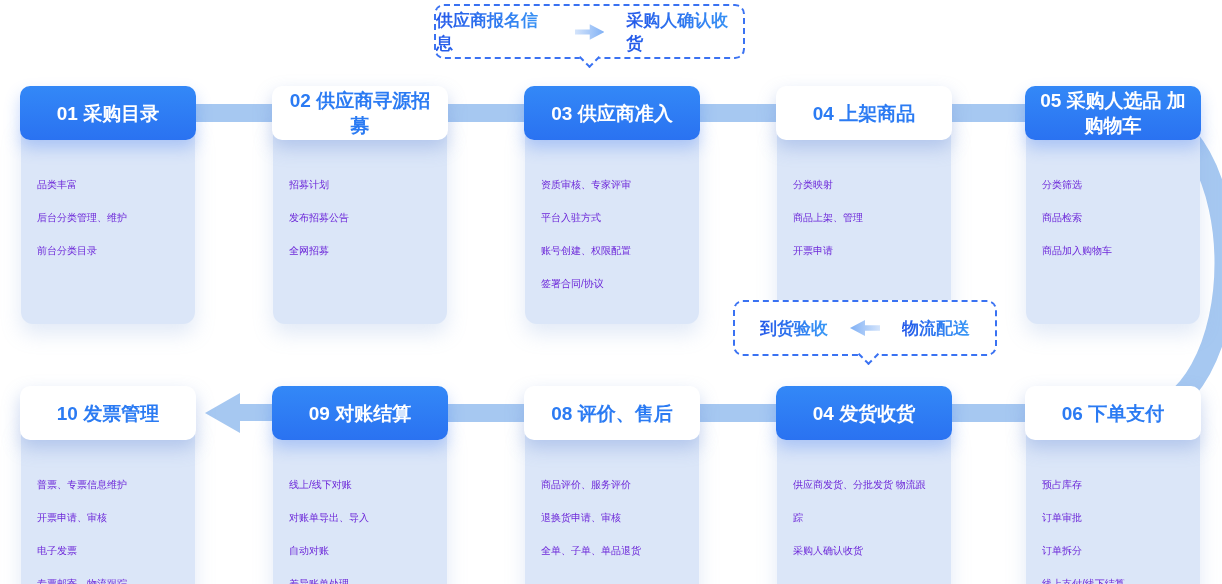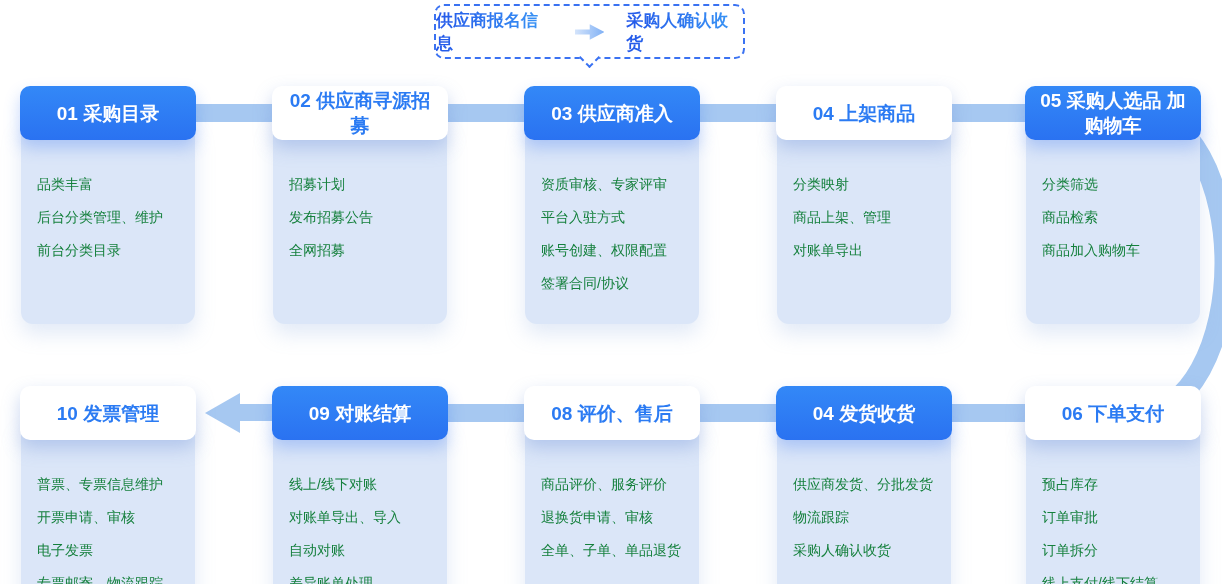--- a/index.html
+++ b/index.html
@@ -22,21 +22,21 @@
     font-size:19px;font-weight:bold;line-height:25px;padding:0 10px;box-sizing:border-box;}
   .card-header.blue{background:linear-gradient(180deg,#3388f7 0%,#2a72f1 100%);color:#ffffff;
     box-shadow:0 8px 16px rgba(43,108,240,.28);}
   .card-header.white{background:#ffffff;color:#2b7bf3;
     box-shadow:0 8px 18px rgba(110,145,215,.38);}
   .card-body{position:absolute;left:1px;right:1px;top:36px;z-index:1;background:#dbe6f8;
     border-radius:12px;padding:46px 16px 0 16px;box-sizing:border-box;
     box-shadow:0 10px 20px rgba(140,170,225,.25);}
   .row1 .card-body{height:202px;}
   .row2 .card-body{height:196px;}
-  .card-item{font-size:14px;line-height:33px;color:#15803d;white-space:normal;}
+  .card-item{font-size:10px;line-height:33px;color:#6d28d9;white-space:normal;}
 
   
   .callout{position:absolute;z-index:3;border:2px dashed #3a72f2;border-radius:10px;background:#ffffff;
     display:flex;align-items:center;justify-content:center;gap:22px;box-sizing:border-box;}
   .callout-label{font-size:17px;font-weight:bold;color:#2b6cf0;
     background:linear-gradient(90deg,#2458e9,#3b9af6);-webkit-background-clip:text;background-clip:text;
     -webkit-text-fill-color:transparent;}
   .callout-caret{position:absolute;bottom:-8px;width:13px;height:13px;background:#ffffff;
     border-right:2px dashed #3a72f2;border-bottom:2px dashed #3a72f2;transform:rotate(45deg);}
   .callout-top{left:434px;top:4px;width:311px;height:55px;}
@@ -72,20 +72,34 @@
         <stop offset="0" stop-color="#d4e4fb"></stop>
             <stop offset="1" stop-color="#7fb0f5"></stop>
           </linearGradient>
         </defs>
       <path d="M0 6 H17 V0 L34 9 L17 18 V12 H0 Z" fill="url(#gR)"></path>
     </svg>
     <span class="callout-label">采购人确认收货</span>
     <div class="callout-caret" style="left:146px;"></div>
   </div>
 
+  <div class="callout callout-mid">
+    <span class="callout-label">到货验收</span>
+    <svg class="callout-arrow" width="30" height="18" viewBox="0 0 34 18">
+      <defs>
+          <linearGradient id="gL" x1="1" y1="0" x2="0" y2="0">
+        <stop offset="0" stop-color="#d4e4fb"></stop>
+            <stop offset="1" stop-color="#7fb0f5"></stop>
+          </linearGradient>
+        </defs>
+      <path d="M34 6 H17 V0 L0 9 L17 18 V12 H34 Z" fill="url(#gL)"></path>
+    </svg>
+    <span class="callout-label">物流配送</span>
+    <div class="callout-caret" style="left:126px;"></div>
+  </div>
 
   <div class="card row1" style="left:20px;">
     <div class="card-body">
       <div class="card-item">品类丰富</div>
       <div class="card-item">后台分类管理、维护</div>
       <div class="card-item">前台分类目录</div>
     </div>
     <div class="card-header blue">01 采购目录</div>
   </div>
 
@@ -105,21 +119,21 @@
       <div class="card-item">账号创建、权限配置</div>
       <div class="card-item">签署合同/协议</div>
     </div>
     <div class="card-header blue">03 供应商准入</div>
   </div>
 
   <div class="card row1" style="left:776px;">
     <div class="card-body">
       <div class="card-item">分类映射</div>
       <div class="card-item">商品上架、管理</div>
-      <div class="card-item">对账单导出</div>
+      <div class="card-item">开票申请</div>
     </div>
     <div class="card-header white">04 上架商品</div>
   </div>
 
   <div class="card row1" style="left:1025px;">
     <div class="card-body">
       <div class="card-item">分类筛选</div>
       <div class="card-item">商品检索</div>
       <div class="card-item">商品加入购物车</div>
     </div>

